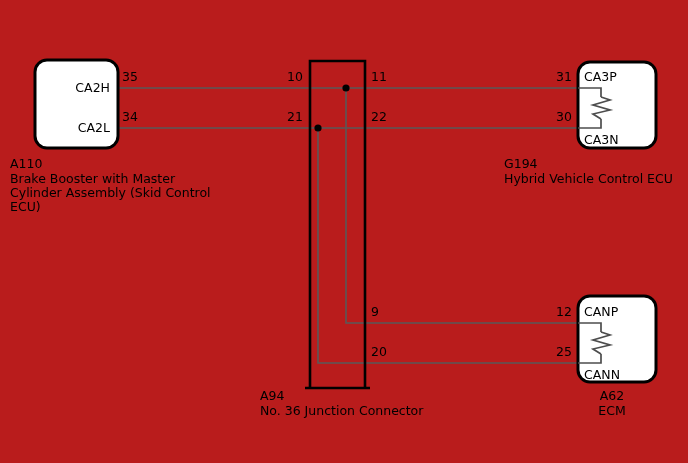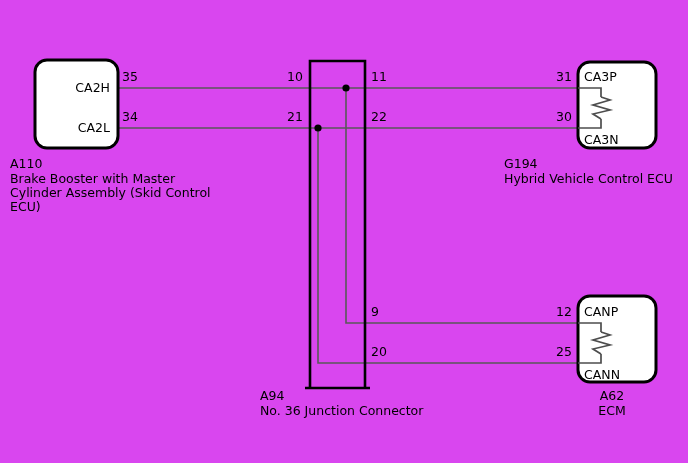--- a/index.html
+++ b/index.html
@@ -10,21 +10,21 @@
   body {
     width: 688px;
     height: 463px;
     overflow: hidden;
     font-family: "DejaVu Sans", sans-serif;
   }
   #diagram-root {
     position: relative;
     width: 688px;
     height: 463px;
-    background: #d946ef;
+    background: #b91c1c;
   }
   svg#wiring-svg {
     position: absolute;
     top: 0;
     left: 0;
     width: 688px;
     height: 463px;
   }
   .comp-box {
     fill: #ffffff;

